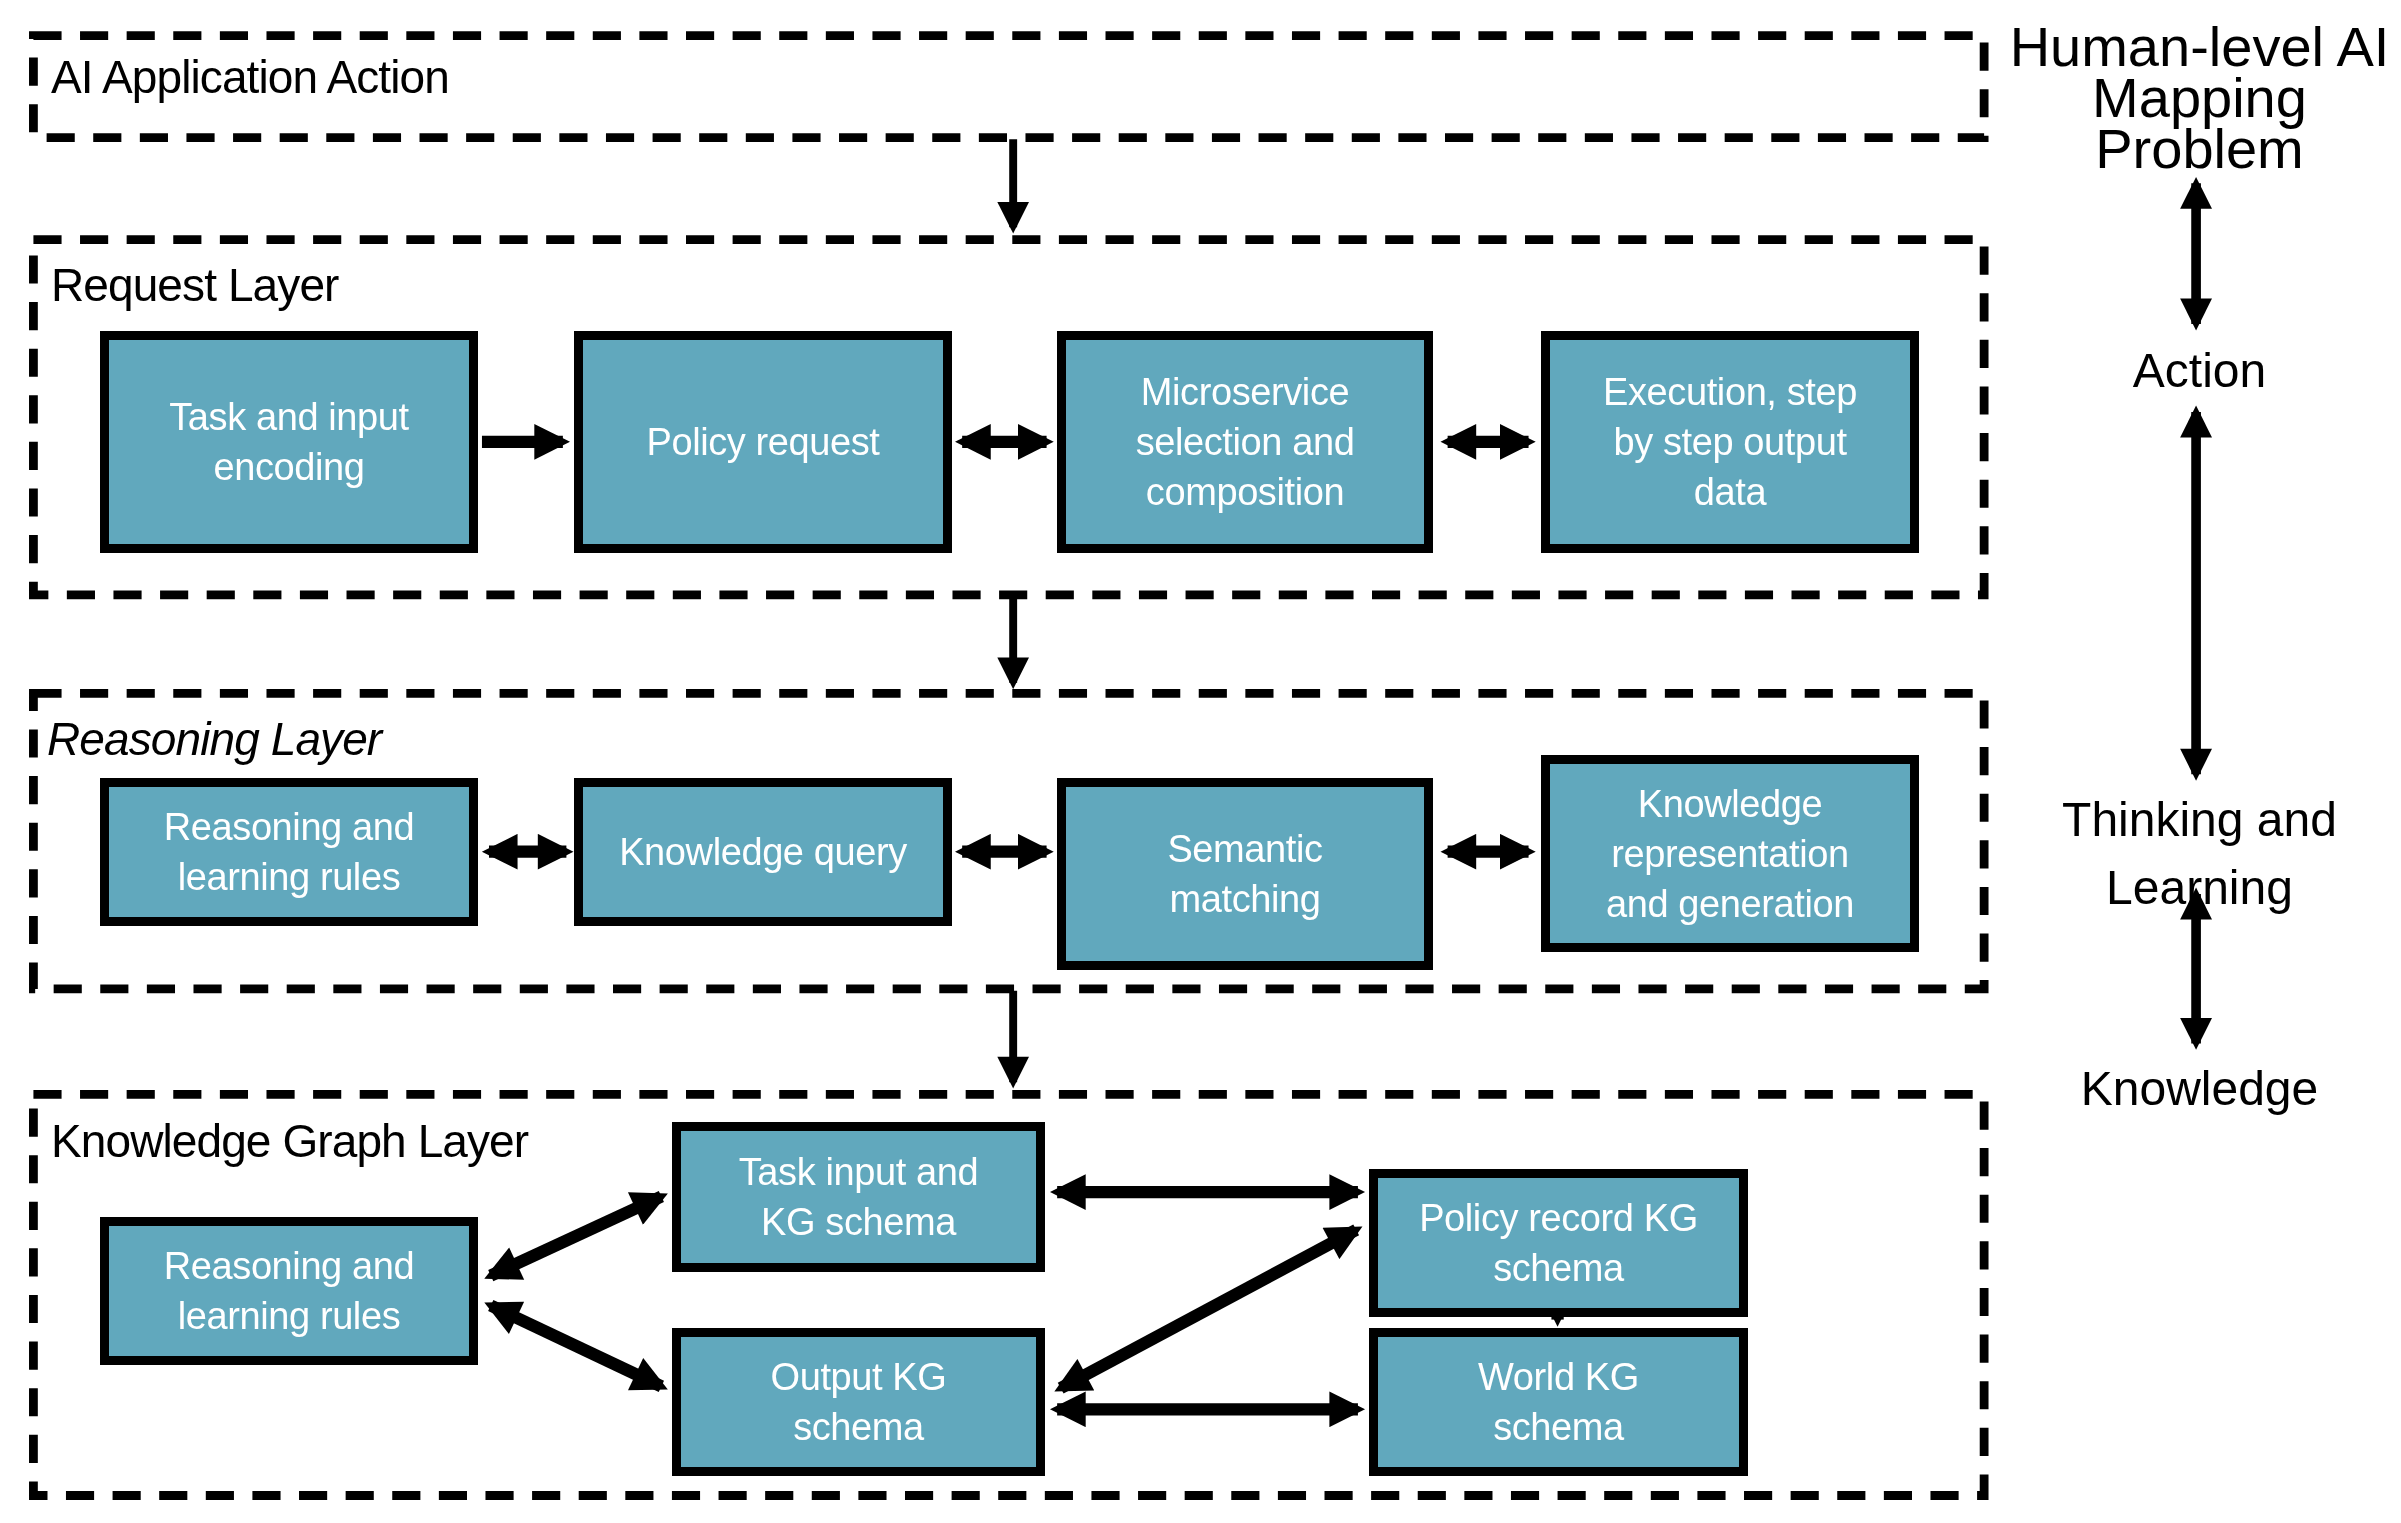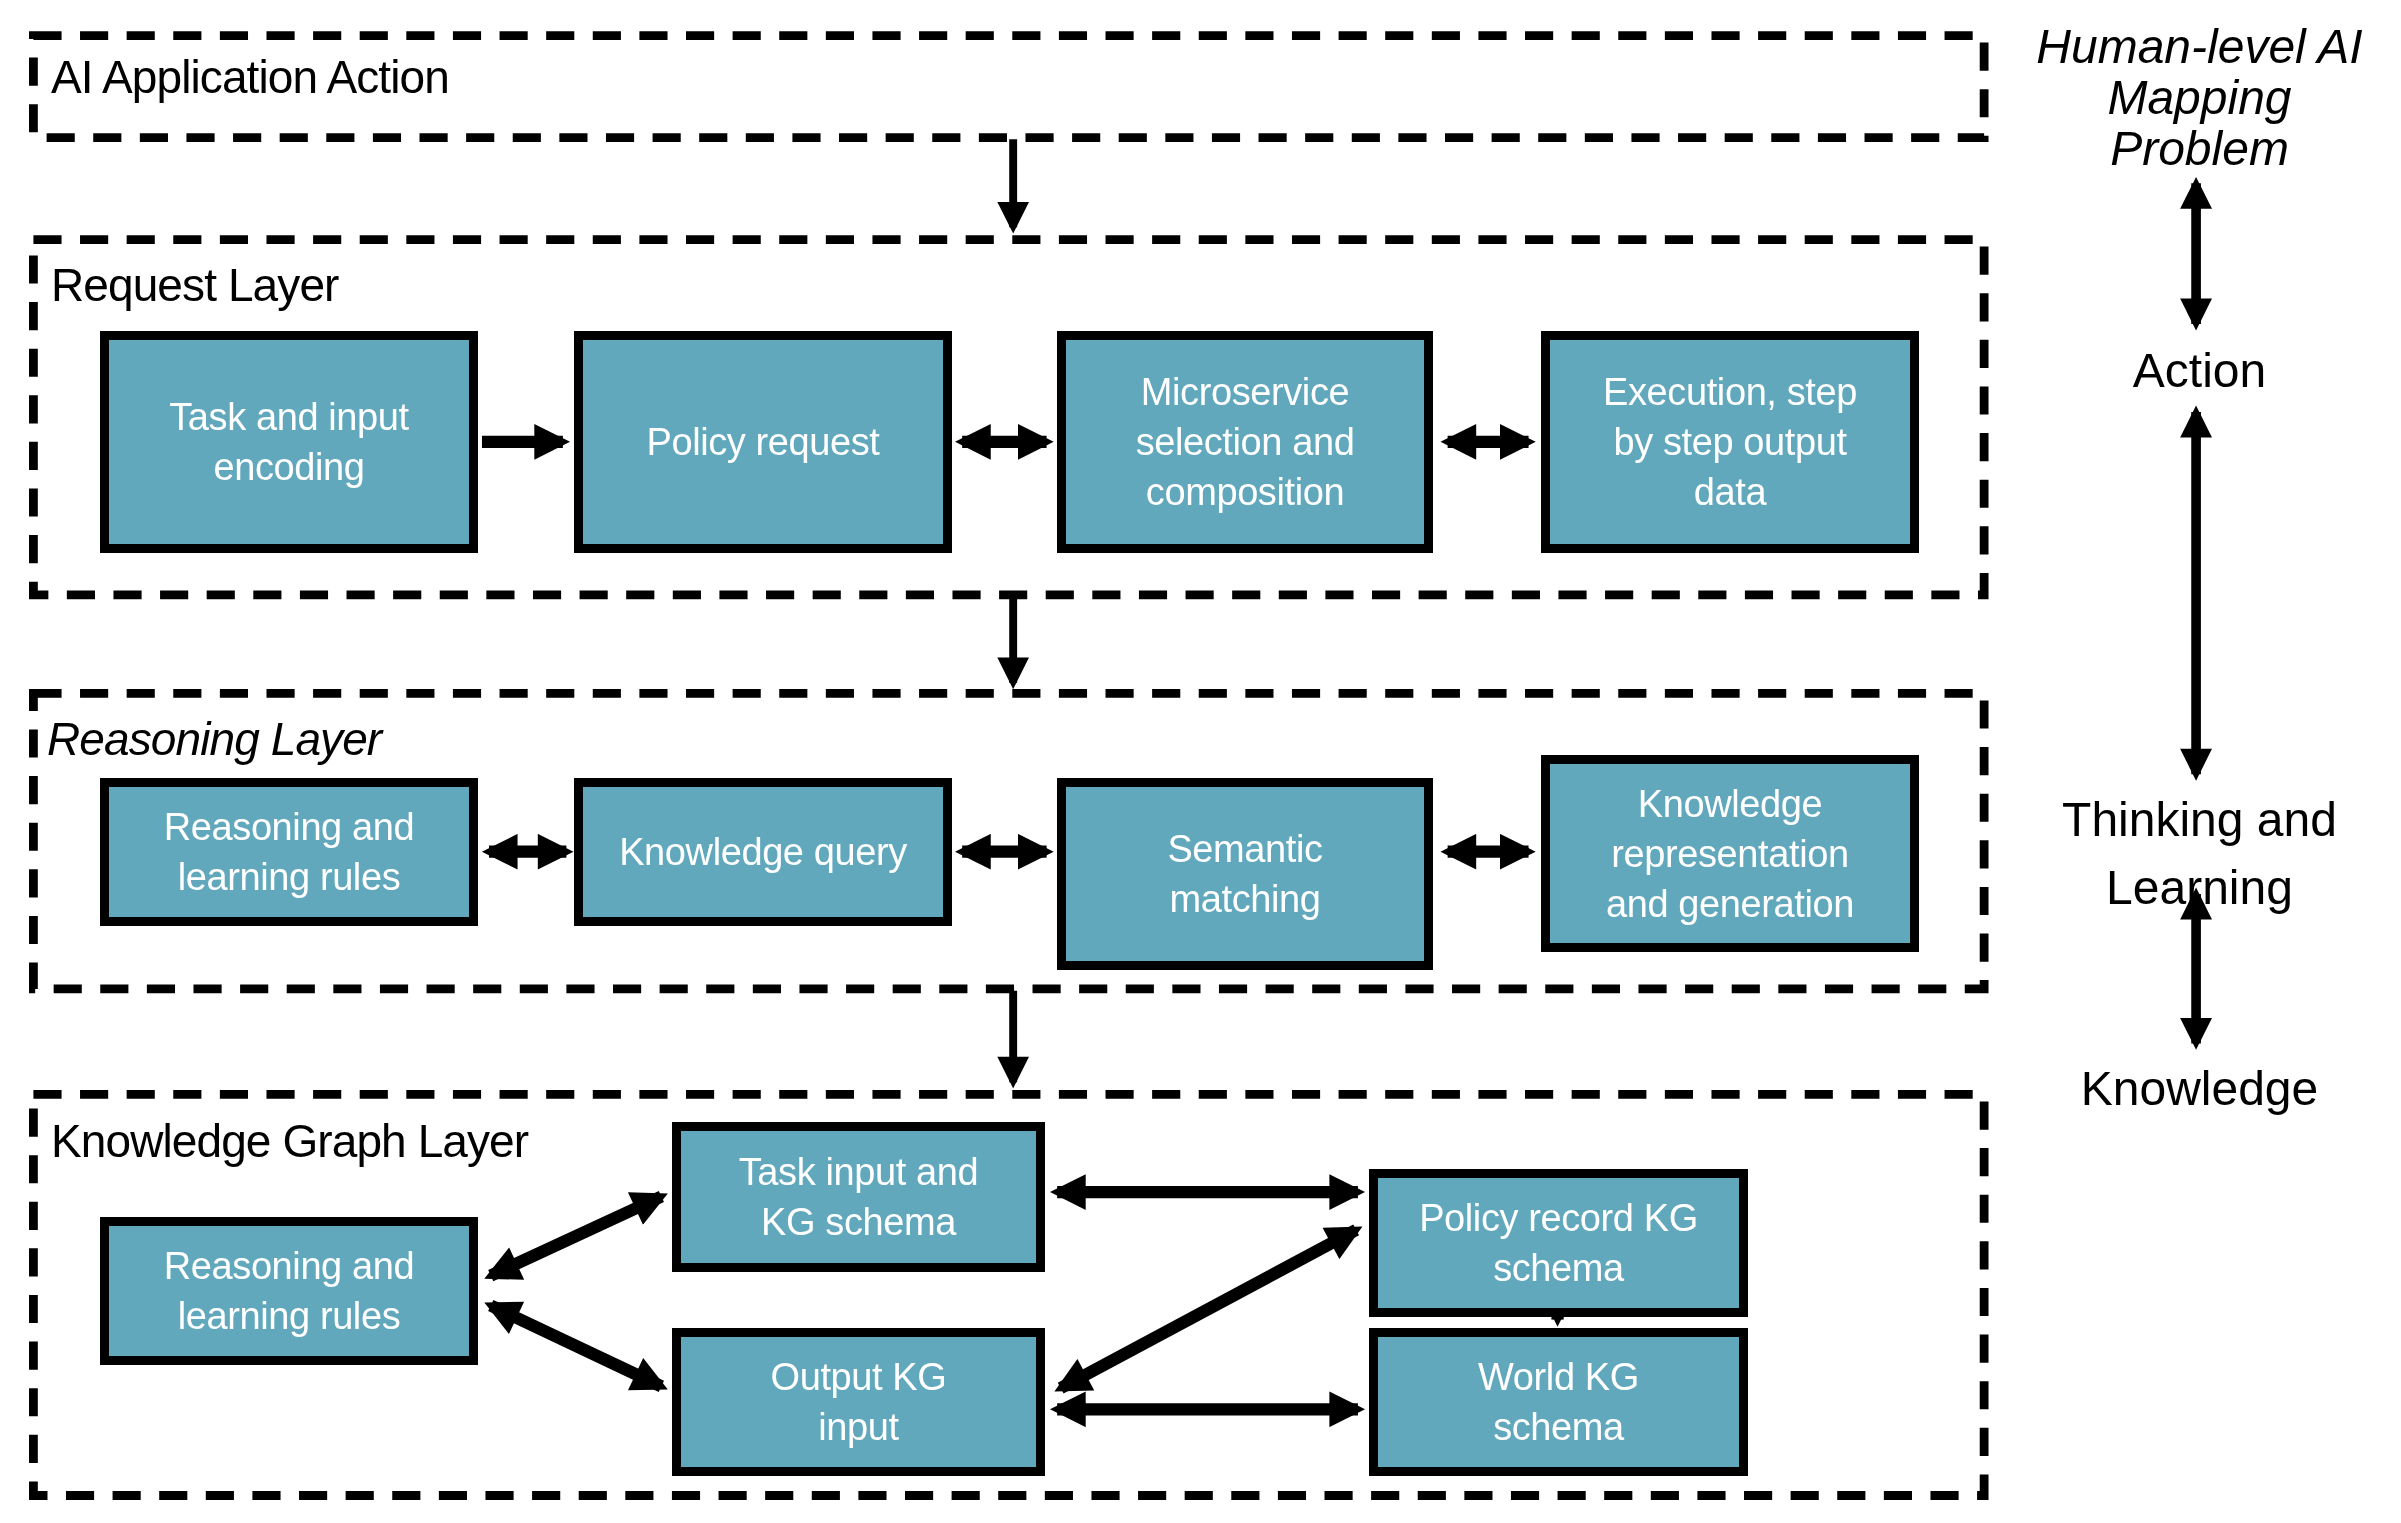--- a/index.html
+++ b/index.html
@@ -30,21 +30,21 @@
     text-align:center;
     font-size:38px;line-height:50px;
     white-space:pre-line;letter-spacing:-0.4px;
     box-sizing:border-box;
   }
   .side-label{
     position:absolute;left:2006px;width:387px;
     text-align:center;color:var(--line,#000);
     font-size:48px;line-height:51px;white-space:pre-line;
   }
-  .side-title{font-size:48px;font-style:italic;}
+  .side-title{font-size:56px;}
 </style>
 </head>
 <body>
 
 <div class="canvas">
 
   <svg class="wires" viewBox="0 0 2730 1732" xmlns="http://www.w3.org/2000/svg">
     <defs>
       <marker id="ah" viewBox="0 0 10 10" refX="8" refY="5" markerWidth="3" markerHeight="2.9" orient="auto-start-reverse" markerUnits="strokeWidth">
         <path d="M0 0 L10 5 L0 10 z" fill="#000"></path>
@@ -110,21 +110,21 @@
 representation
 and generation</div>
 
   <div class="node" style="left:100px;top:1217px;width:378px;height:148px;">Reasoning and
 learning rules</div>
   <div class="node" style="left:672px;top:1122px;width:373px;height:150px;">Task input and
 KG schema</div>
   <div class="node" style="left:1369px;top:1169px;width:379px;height:148px;">Policy record KG
 schema</div>
   <div class="node" style="left:672px;top:1328px;width:373px;height:148px;">Output KG
-input</div>
+schema</div>
   <div class="node" style="left:1369px;top:1328px;width:379px;height:148px;">World KG
 schema</div>
 
   <div class="side-label side-title" style="top:21px;">Human-level AI
 Mapping
 Problem</div>
   <div class="side-label" style="top:345px;">Action</div>
   <div class="side-label" style="top:786px;line-height:68px;">Thinking and
 Learning</div>
   <div class="side-label" style="top:1063px;">Knowledge</div>

